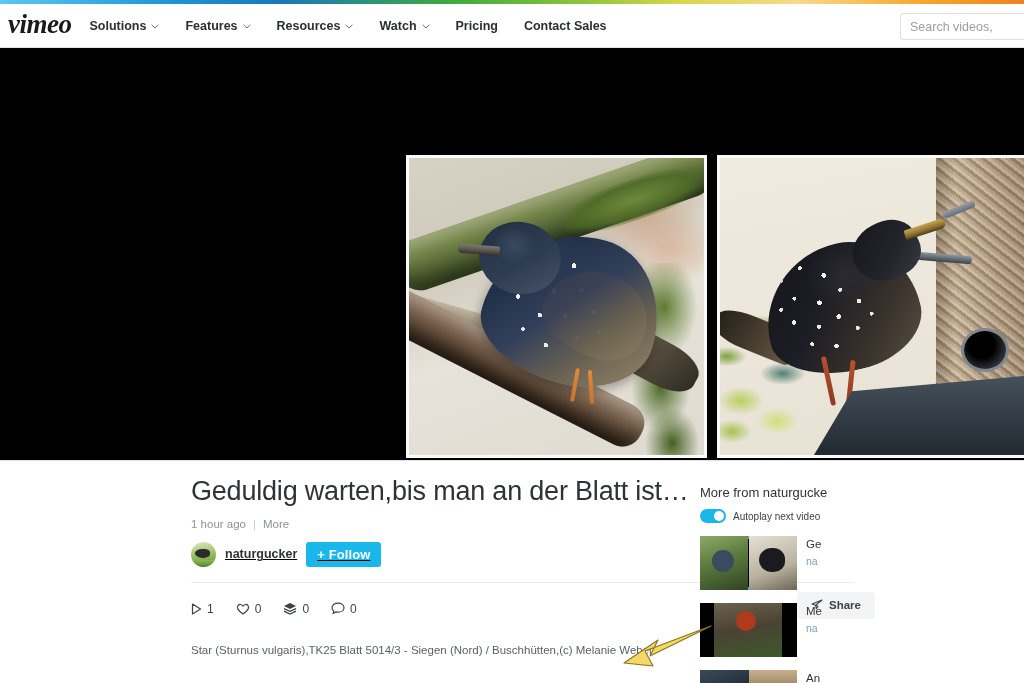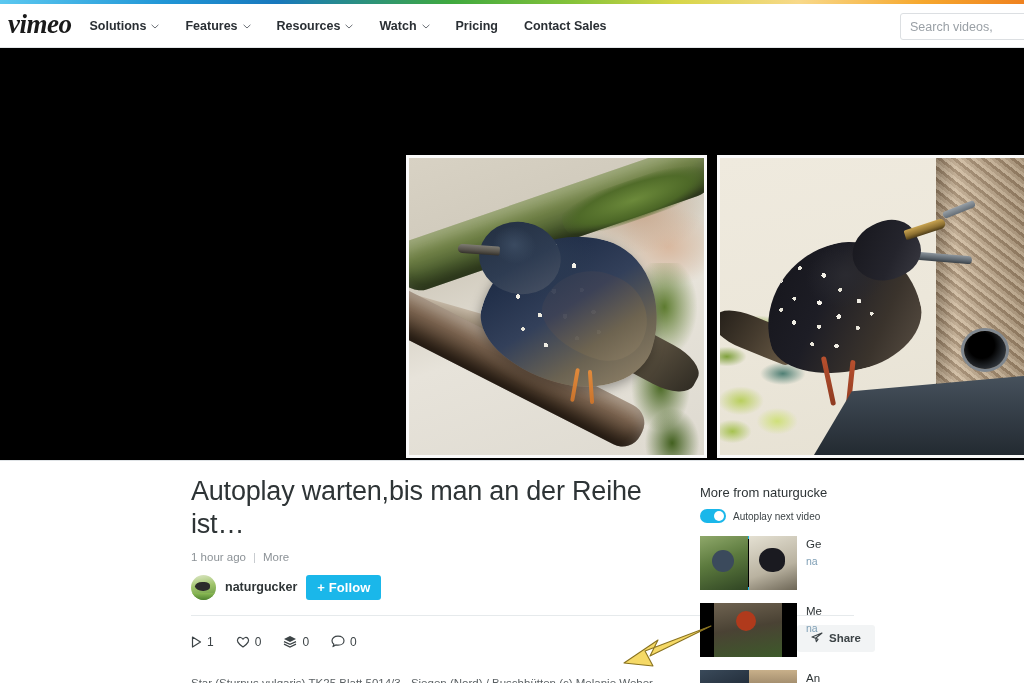--- a/index.html
+++ b/index.html
@@ -302,21 +302,21 @@
   }
   .meta-row {
     margin-top: 10px;
     font-size: 11.5px; color: #8c9297;
     display: flex; align-items: flex-start; gap: 7px;
   }
   .meta-sep { color: #c4c9cd; }
   .meta-more { color: #8c9297; cursor: pointer; }
   .author-row {
     margin-top: 12px;
-    display: flex; align-items: center; gap: 9px;
+    display: flex; align-items: center; gap: 9px; text-decoration: underline;
   }
   .avatar {
     width: 25px; height: 25px; border-radius: 50%;
     background: linear-gradient(170deg, #dfe8c9 0%, #9fc46a 45%, #5d8f3a 100%);
     position: relative; overflow: hidden; flex: none;
   }
   .avatar::before {
     content: ""; position: absolute; left: 4px; top: 7px;
     width: 15px; height: 9px; border-radius: 50% 40% 45% 55%;
     background: #2b2b2b;
@@ -536,21 +536,21 @@
       <div class="feeder-base"></div>
     </div>
 
   </div>
 </div>
 
 <div class="content">
 
   <div class="main-col">
 
-    <h1 class="video-title">Autoplay warten,bis man an der Reihe ist…</h1>
+    <h1 class="video-title">Geduldig warten,bis man an der Blatt ist…</h1>
 
     <div class="meta-row">
       <span>1 hour ago</span>
       <span class="meta-sep">|</span>
       <span class="meta-more">More</span>
     </div>
 
     <div class="author-row">
       <div class="avatar"></div>
       <span class="author-name">naturgucker</span>

